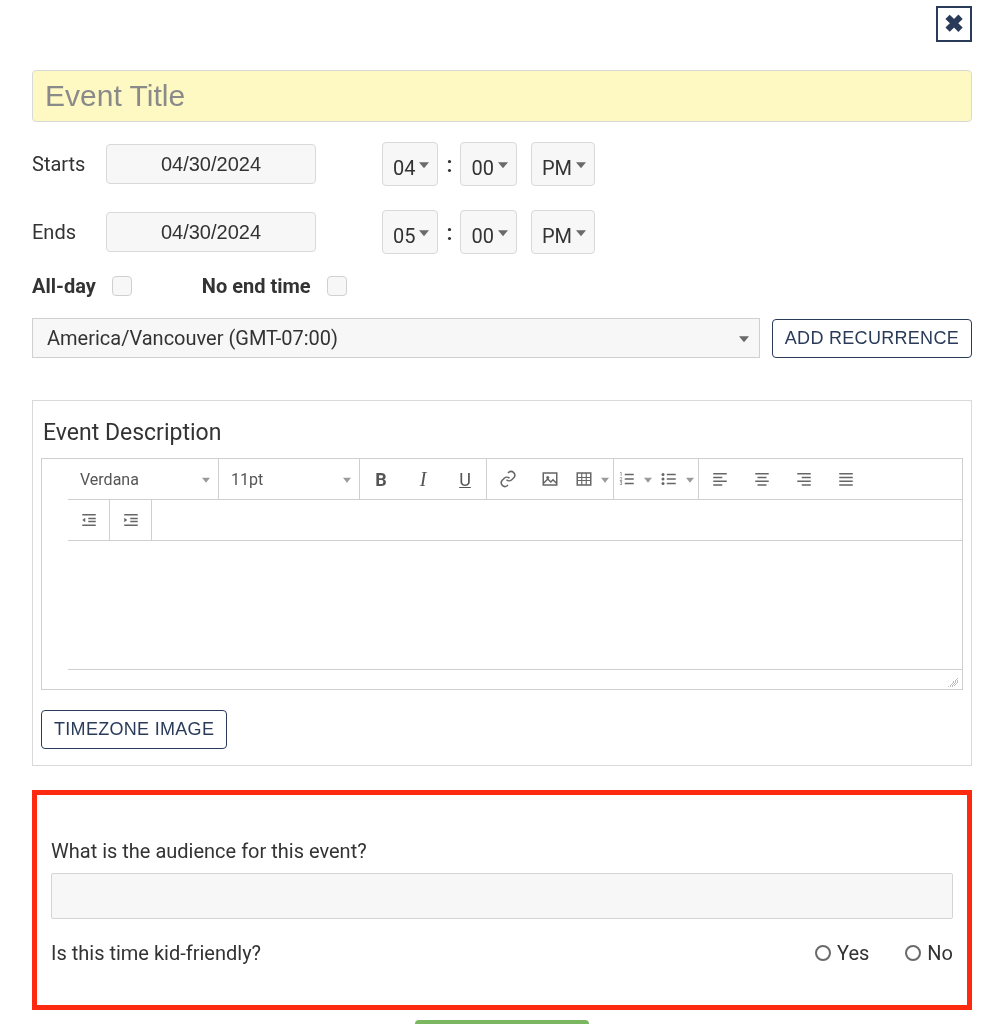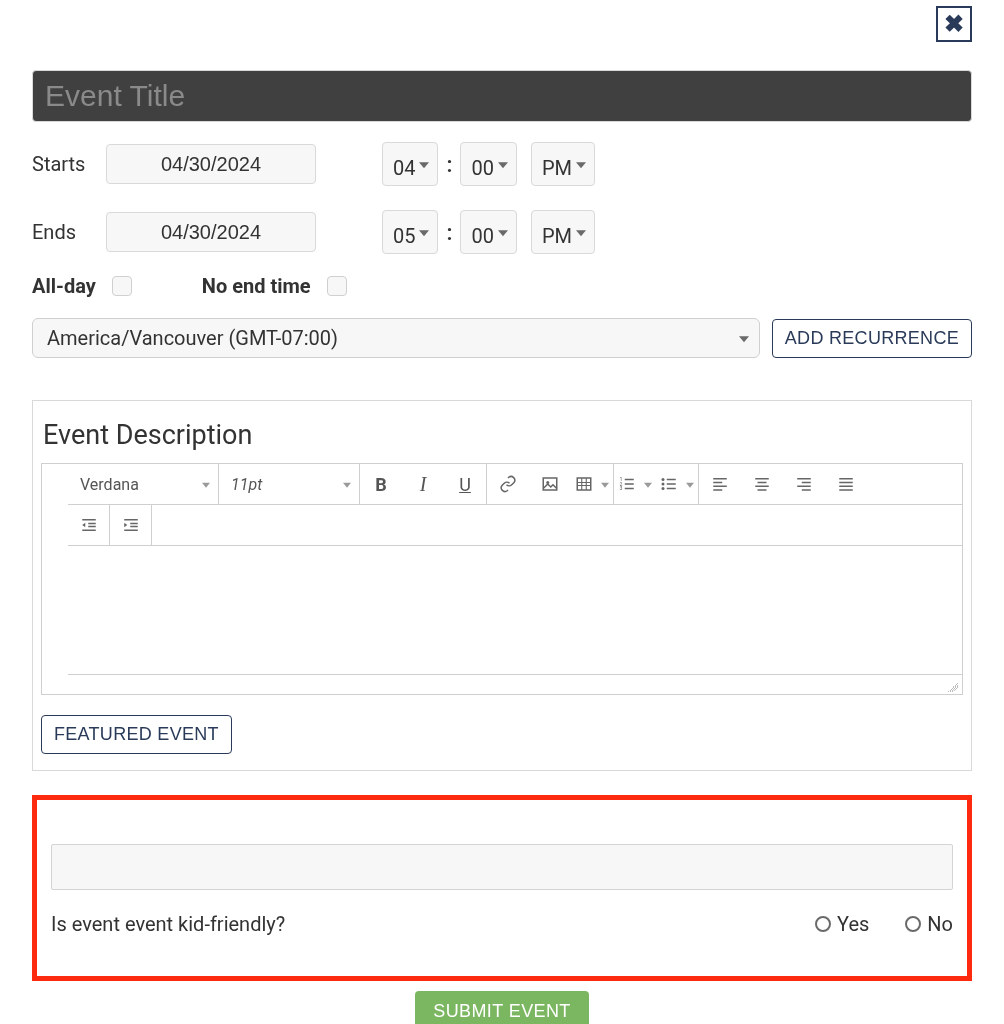--- a/index.html
+++ b/index.html
@@ -22,21 +22,21 @@
     color: #2a3b5a;
     font-size: 24px; font-weight: 700;
     cursor: pointer;
   }
 
   .title-input {
     margin-top: 62px;
     width: 100%;
     height: 52px;
     border: 1px solid #d9d9d9;
-    background: #404040;
+    background: #fef9c3;
     font-size: 30px;
     color: #8a8a8a;
     padding: 0 12px;
     border-radius: 4px;
   }
   .title-input::placeholder { color: #8a8a8a; }
 
   .row { display: flex; align-items: center; gap: 14px; margin-top: 24px; }
   .row.first { margin-top: 20px; }
   .label { font-size: 20px; color: #333; width: 60px; }
@@ -70,38 +70,38 @@
 
   .btnrow { display: flex; align-items: center; gap: 12px; margin-top: 20px; }
   .outline-btn {
     border: 1px solid #2a3b5a; color: #2a3b5a; background: #fff;
     font-size: 18px; letter-spacing: .3px;
     padding: 8px 12px; border-radius: 4px; cursor: pointer;
   }
   .tz-select {
     flex: 1; height: 40px;
     border: 1px solid #d0d0d0; background: #f7f7f7;
-    border-radius: 6px;
+    border-radius: 0;
     padding: 0 28px 0 14px;
     font-size: 20px;
     display: flex; align-items: center;
     position: relative; cursor: pointer;
   }
   .tz-select::after {
     content: "";
     position: absolute; right: 10px; top: 50%; transform: translateY(-30%);
     border-left: 5px solid transparent; border-right: 5px solid transparent; border-top: 6px solid #6a6a6a;
   }
 
   .descbox {
     margin-top: 42px;
     border: 1px solid #d9d9d9;
     padding: 8px 8px 16px 8px;
   }
-  .desc-label { font-size: 27px; color: #333; margin: 10px 0 12px 2px; }
+  .desc-label { font-size: 23px; color: #333; margin: 10px 0 12px 2px; }
 
   .editor { border: 1px solid #cfcfcf; padding-left: 26px; }
   .tb {
     display: flex; flex-wrap: wrap;
     border-bottom: 1px solid #cfcfcf;
     background: #fff;
   }
   .tb-group { display: flex; border-right: 1px solid #cfcfcf; }
   .tb-btn {
     width: 42px; height: 40px;
@@ -112,21 +112,21 @@
     height: 40px; display:flex; align-items:center;
     padding: 0 24px 0 12px; position: relative; cursor: pointer;
     color: #555; font-size: 16px;
   }
   .tb-dd::after {
     content: "";
     position: absolute; right: 8px; top: 50%; transform: translateY(-25%);
     border-left: 4px solid transparent; border-right: 4px solid transparent; border-top: 5px solid #9a9a9a;
   }
   .tb-ddwide { width: 150px; }
-  .tb-ddmid { width: 140px; font-style: italic; }
+  .tb-ddmid { width: 140px; }
   .tb .tb-btn svg { width: 18px; height: 18px; }
 
   .tb2 {
     display:flex; border-bottom: 1px solid #cfcfcf; background:#fff;
   }
   .tb2 .tb-btn { border-right: 1px solid #cfcfcf; }
 
   .editor-body {
     height: 128px; background: #fff;
   }
@@ -328,28 +328,29 @@
           <svg class="ico" viewBox="0 0 24 24">
               <path d="M3 5h18M11 10h10M11 14h10M3 19h18" stroke="#666" stroke-width="2"></path>
               <path d="M3 9l4 3-4 3z" fill="#666"></path>
             </svg>
         </div>
       </div>
       <div class="editor-body"></div>
       <div class="editor-resize"></div>
     </div>
 
-    <button class="outline-btn feat-btn">FEATURED EVENT</button>
+    <button class="outline-btn feat-btn">TIMEZONE IMAGE</button>
   </div>
 
   
   <div class="highlight-box">
+    <div class="q">What is the audience for this event?</div>
     <input class="longinput" type="text" style="">
     <div class="kidrow">
-      <span>Is event event kid-friendly?</span>
+      <span>Is this time kid-friendly?</span>
       <div class="radios">
         <label class="radio">
           <span class="rb"></span>
           <span>Yes</span>
         </label>
         <label class="radio">
           <span class="rb"></span>
           <span>No</span>
         </label>
       </div>

